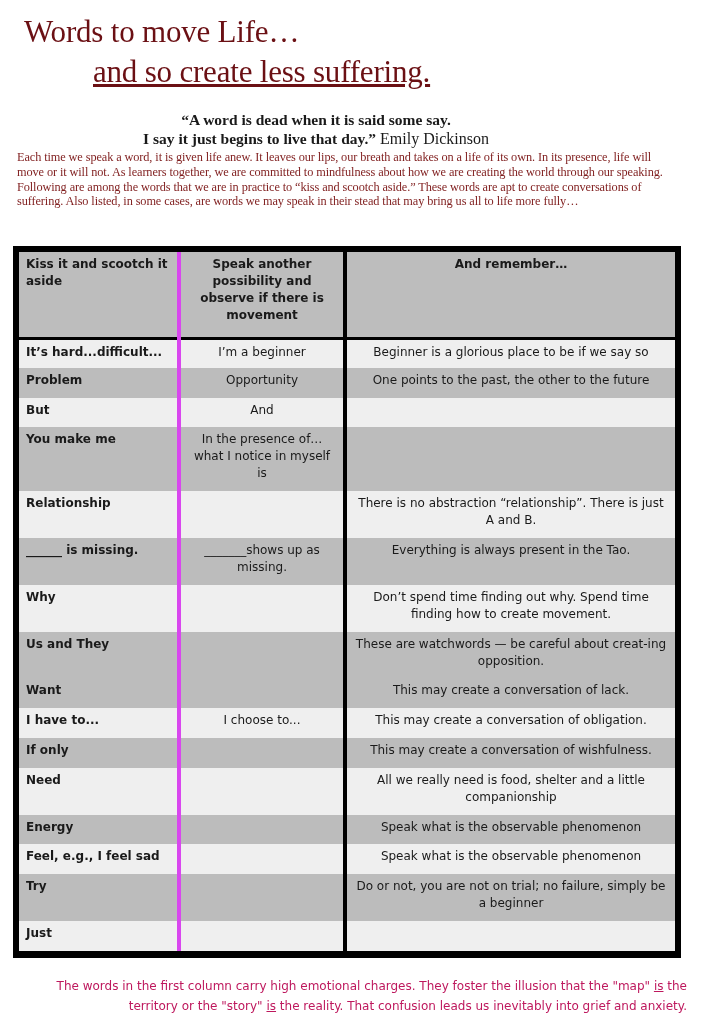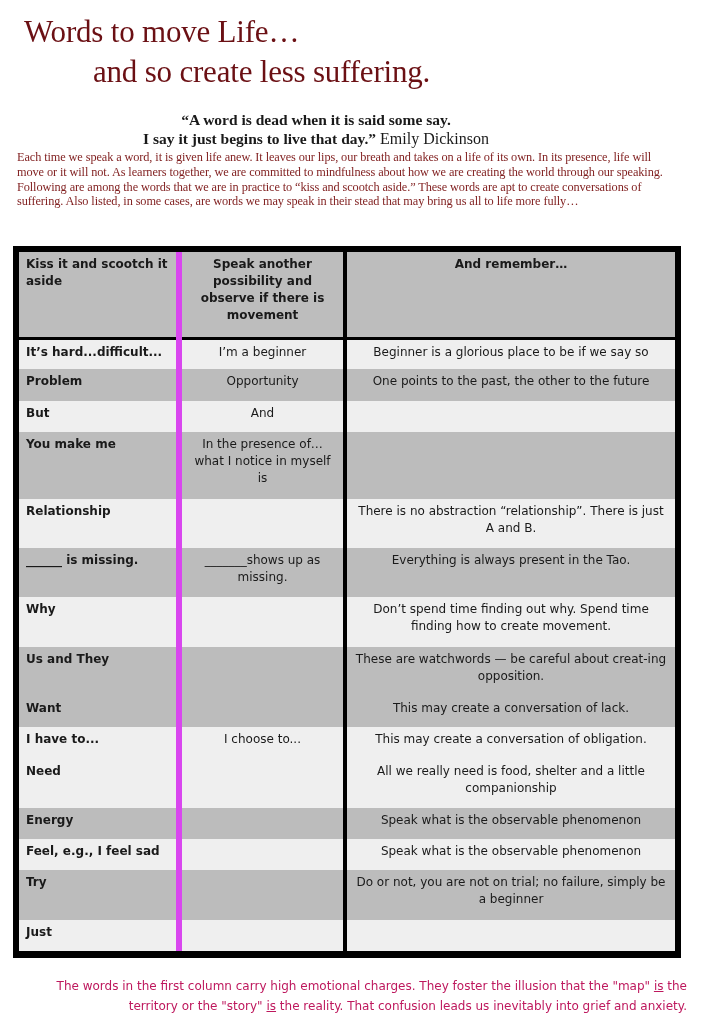--- a/index.html
+++ b/index.html
@@ -7,21 +7,21 @@
     body { position: relative; font-family: "DejaVu Sans", sans-serif; color: #1a1a1a; }
 
     .title1 {
       position: absolute; left: 24px; top: 14px;
       font-family: "Liberation Serif", serif; font-size: 31px; color: #6b1014;
       letter-spacing: -0.2px; white-space: nowrap;
     }
     .title2 {
       position: absolute; left: 93px; top: 54px;
       font-family: "Liberation Serif", serif; font-size: 31px; color: #6b1014;
-      letter-spacing: -0.2px; white-space: nowrap;
+      letter-spacing: -0.2px; white-space: nowrap; text-decoration: underline;
     }
     .quote {
       position: absolute; left: 0; width: 632px; top: 110px;
       text-align: center; font-family: "Liberation Serif", serif;
       font-size: 15.5px; line-height: 19px; color: #1a1a1a;
     }
     .quote .q-line { display: block; font-weight: bold; }
     .quote .q-author { font-weight: normal; font-size: 16px; margin-left: 4px; }
 
     .intro {
@@ -39,21 +39,21 @@
       font-family: "DejaVu Sans", sans-serif; font-size: 12px; color: #1a1a1a;
     }
     col.c1 { width: 160px; }
     col.c2 { width: 166px; }
     col.c3 { width: auto; }
     td, th { vertical-align: top; padding: 4px 7px; line-height: 17px; }
     th { background: #bdbdbd; font-weight: bold; font-size: 12px; }
     th.h1 { text-align: left; }
     th.h2, th.h3 { text-align: center; }
     .hdr-row th { height: 86px; border-bottom: 3px solid #000; }
-    td.c1, th.h1 { border-right: 6px solid #d946ef; }
+    td.c1, th.h1 { border-right: 4px solid #d946ef; }
     td.c2, th.h2 { border-right: 4px solid #000; }
     td.c1 { font-weight: bold; text-align: left; }
     td.c2, td.c3 { text-align: center; }
     tr.light td { background: #efefef; }
     tr.dark td { background: #bcbcbc; }
     tr.single td { height: 28px; }
     tr.double td { height: 44px; margin-left: 12px; }
     tr.triple td { height: 60px; margin-left: 40px; }
 
     .footer {
@@ -133,20 +133,25 @@
       <tr class="dark single">
         <td class="c1">Want</td>
         <td class="c2"></td>
         <td class="c3">This may create a conversation of lack.</td>
       </tr>
       <tr class="light single">
         <td class="c1">I have to...</td>
         <td class="c2">I choose to...</td>
         <td class="c3">This may create a conversation of obligation.</td>
       </tr>
+      <tr class="dark single">
+        <td class="c1">If only</td>
+        <td class="c2"></td>
+        <td class="c3">This may create a conversation of wishfulness.</td>
+      </tr>
       <tr class="light double">
         <td class="c1">Need</td>
         <td class="c2"></td>
         <td class="c3">All we really need is food, shelter and a little companionship</td>
       </tr>
       <tr class="dark single">
         <td class="c1">Energy</td>
         <td class="c2"></td>
         <td class="c3">Speak what is the observable phenomenon</td>
       </tr>

